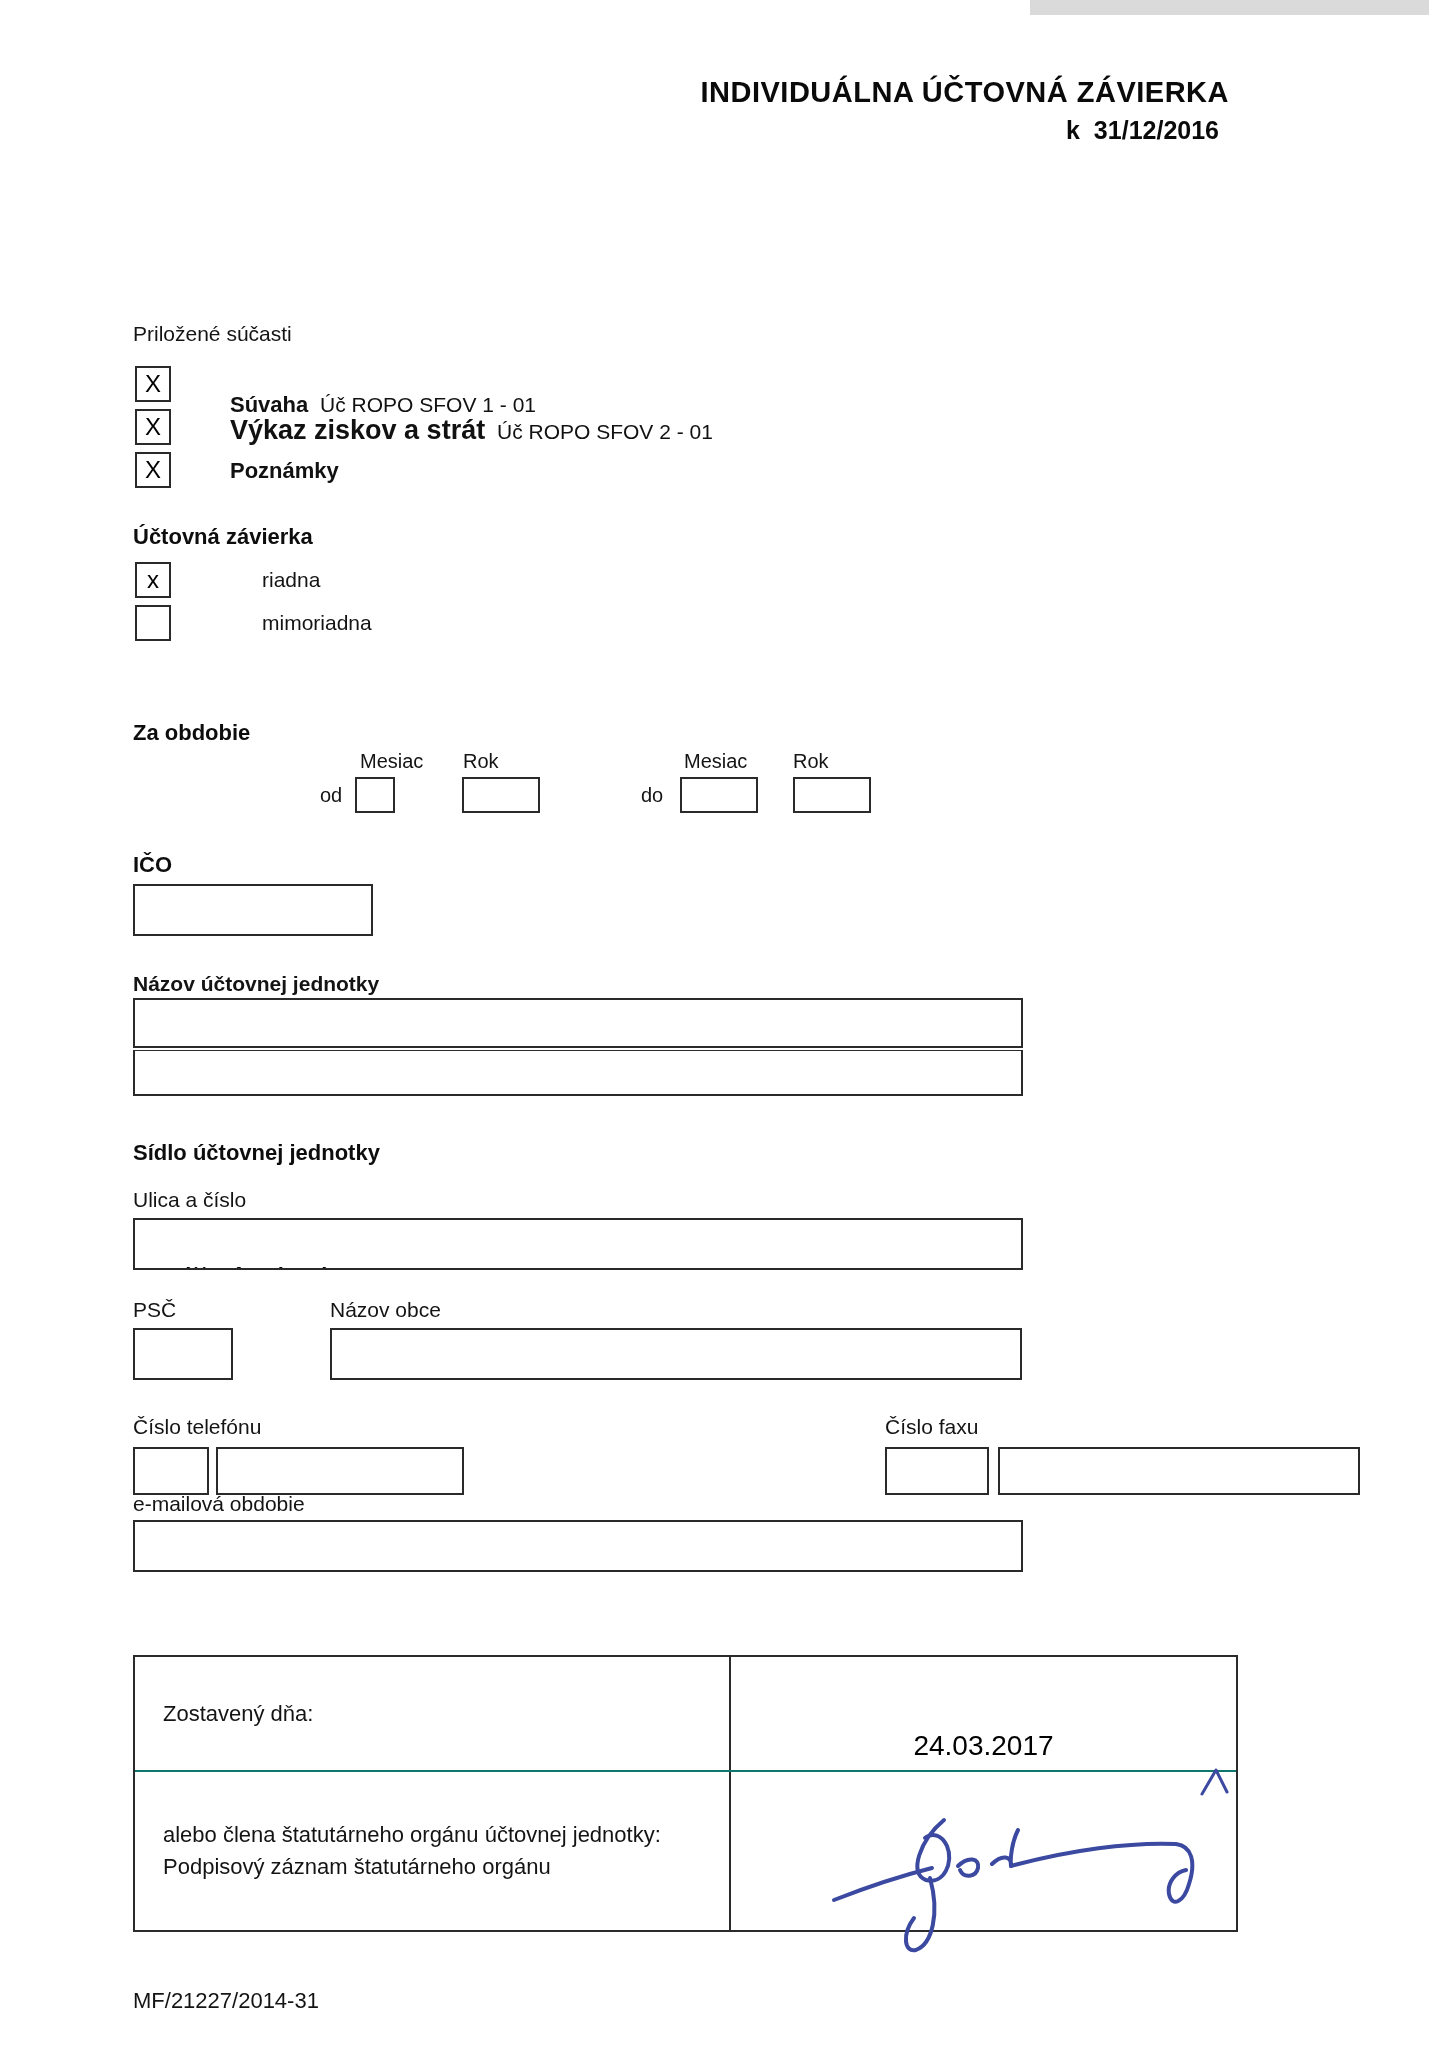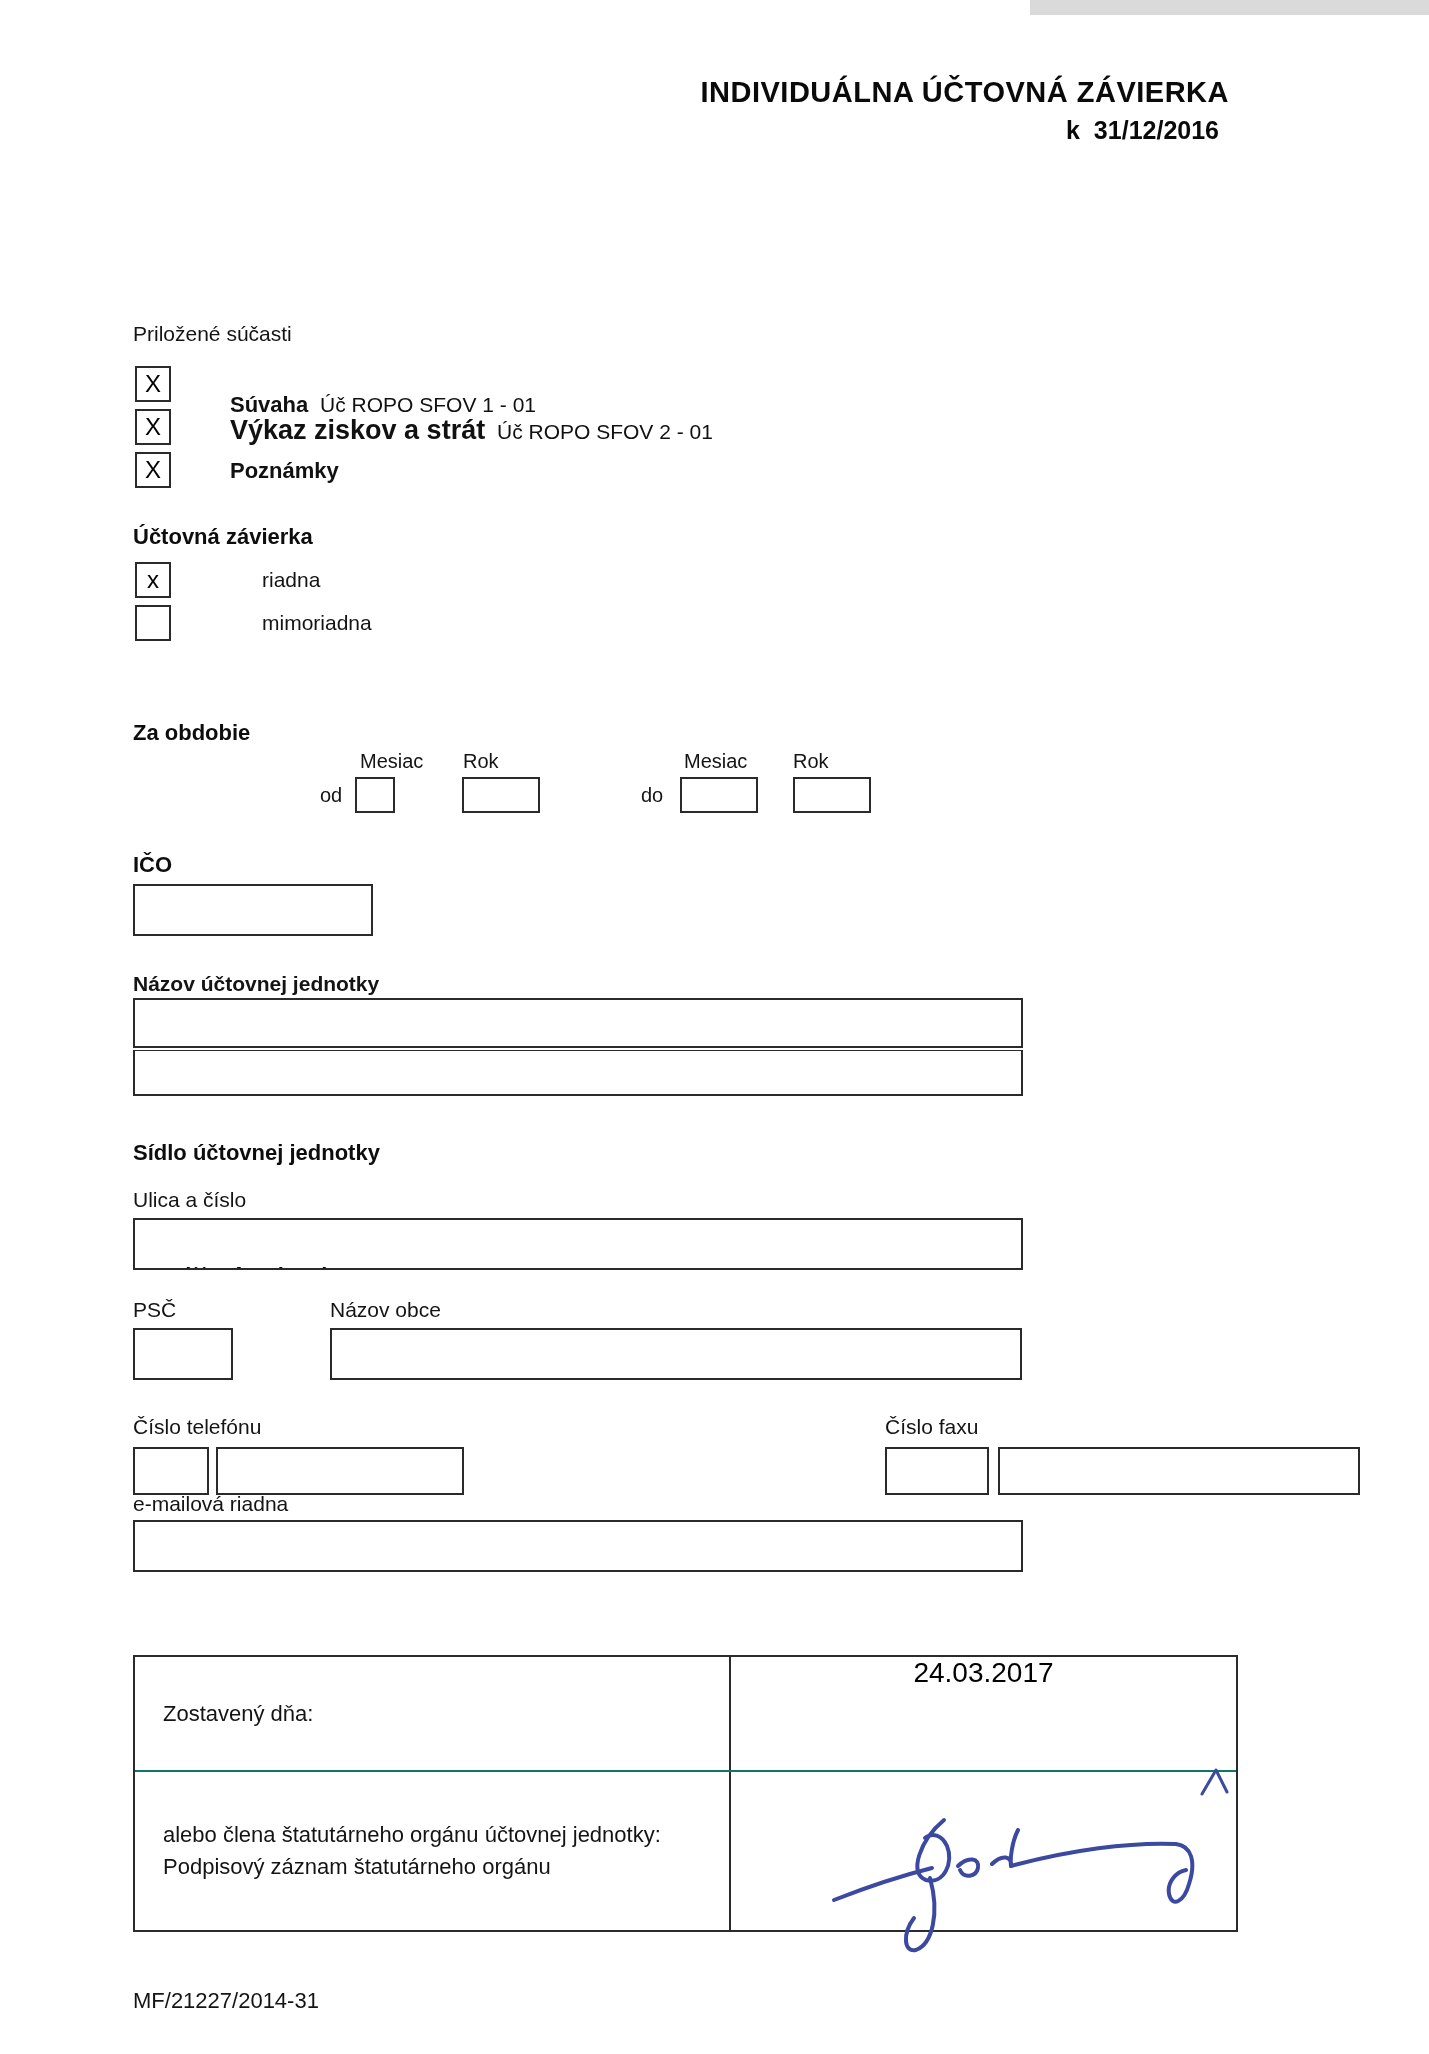--- a/index.html
+++ b/index.html
@@ -128,31 +128,31 @@
   <span>4591212</span>
 </div>
 
 <div class="abs box val" style="left:885px;top:1447px;width:104px;height:48px;font-size:30px;padding:7px 0 0 3px;">
   <span>051</span>
 </div>
 <div class="abs box val" style="left:998px;top:1447px;width:362px;height:48px;font-size:30px;padding:7px 0 0 6px;">
   <span></span>
 </div>
 
-<div class="abs lbl" style="left:133px;top:1492px;">e-mailová riadna</div>
+<div class="abs lbl" style="left:133px;top:1492px;">e-mailová obdobie</div>
 <div class="abs box val" style="left:133px;top:1520px;width:890px;height:52px;font-size:32px;padding:8px 0 0 4px;">
   <span>zsniznyslavkov@stonline.sk</span>
 </div>
 
 <div class="abs tbl" style="left:133px;top:1655px;width:1105px;height:277px;">
   <div class="tbl-row1" style="width:100%;height:115px;display:flex;">
     <div class="tbl-left" style="width:596px;height:100%;display:flex;align-items:center;">
       <span class="sig-lbl" style="padding-left:28px;">Zostavený dňa:</span>
     </div>
-    <div style="flex:1;display:flex;align-items:flex-start;justify-content:center;margin-top:8px;">
+    <div style="flex:1;display:flex;align-items:flex-end;justify-content:center;margin-top:8px;">
       <span class="val" style="font-size:28px;position:relative;top:-8px;">24.03.2017</span>
     </div>
   </div>
   <div style="width:100%;height:158px;display:flex;">
     <div class="tbl-left" style="width:596px;height:100%;display:flex;align-items:center;">
       <div style="padding-left:28px;">
         <div class="sig-lbl">alebo člena štatutárneho orgánu účtovnej jednotky:</div>
         <div class="sig-lbl">Podpisový záznam štatutárneho orgánu</div>
       </div>
     </div>

